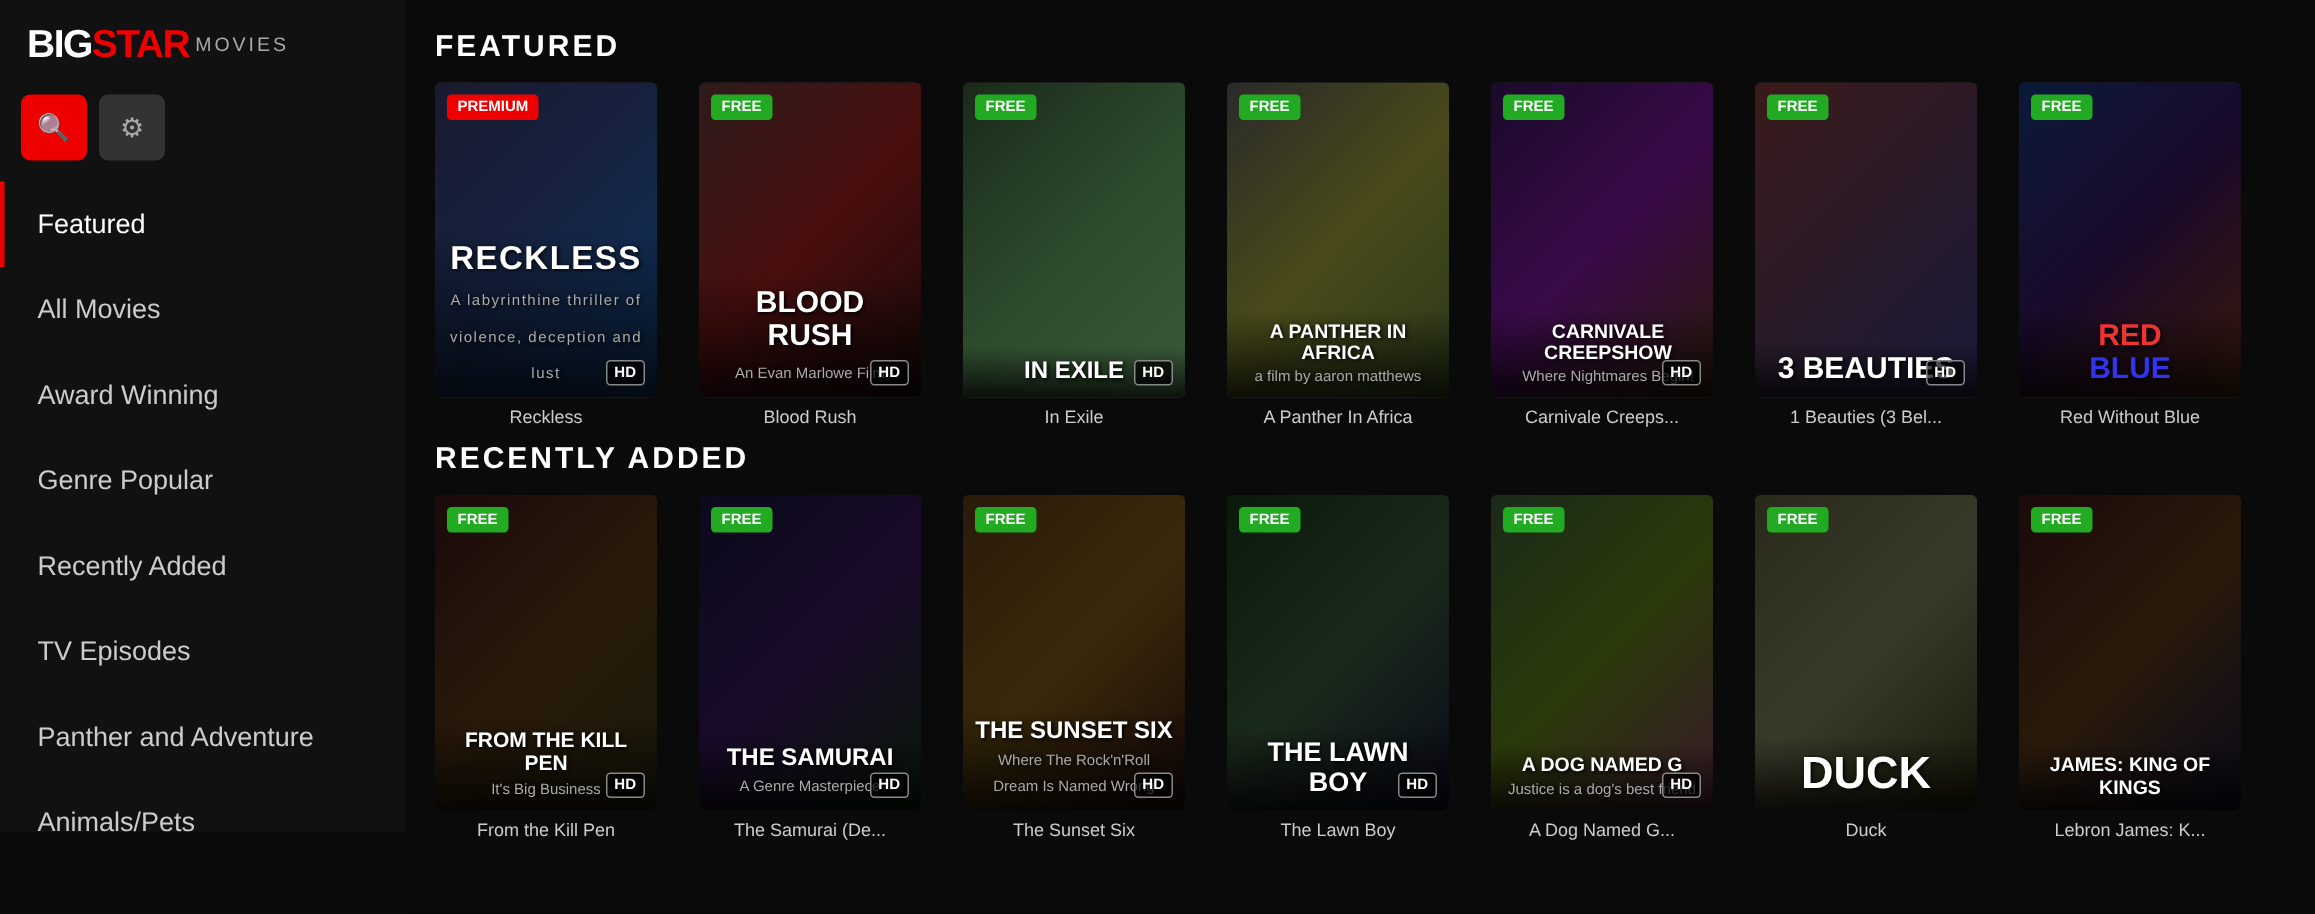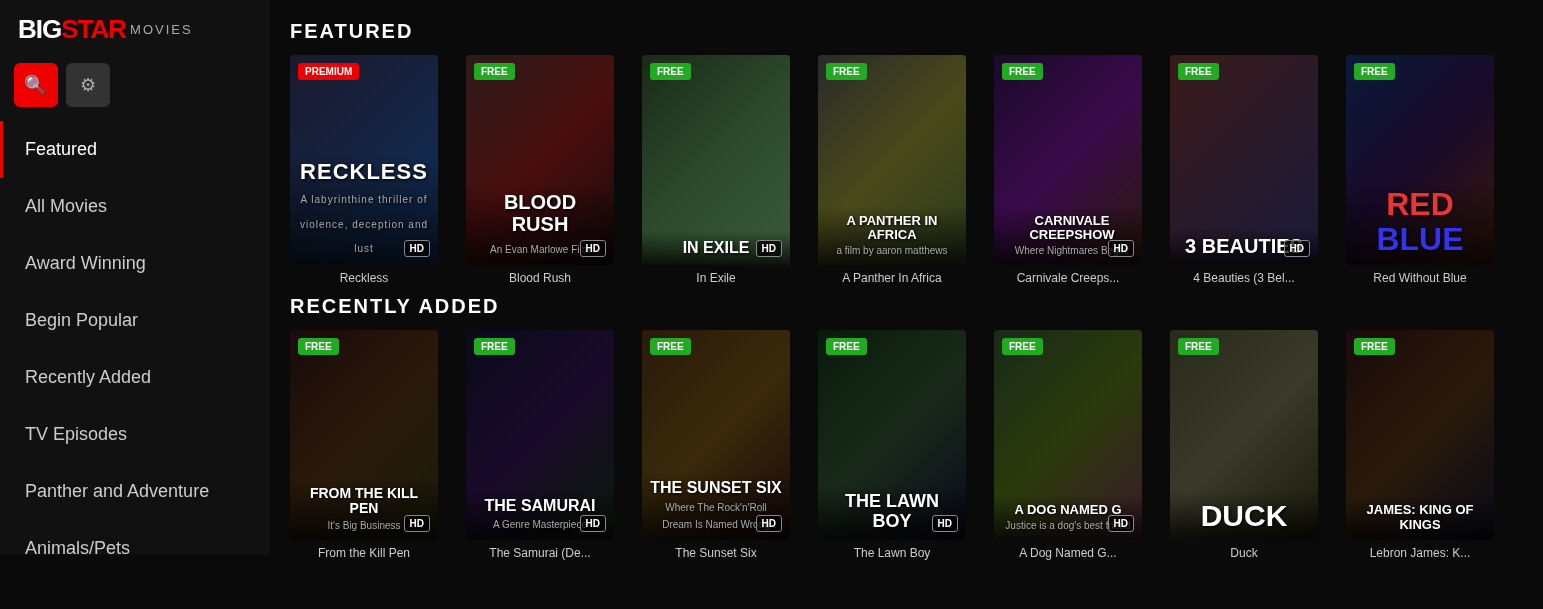--- a/index.html
+++ b/index.html
@@ -184,21 +184,21 @@
       <span>🔍</span>
     </button>
     <button class="icon-btn gear-btn">
       <span>⚙</span>
     </button>
   </div>
   <ul id="nav-list">
     <li class="active">Featured</li>
     <li>All Movies</li>
     <li>Award Winning</li>
-    <li>Begin Popular</li>
+    <li>Genre Popular</li>
     <li>Recently Added</li>
     <li>TV Episodes</li>
     <li>Panther and Adventure</li>
     <li>Animals/Pets</li>
   </ul>
 </div>
 
 <div id="main">
 
   <div class="section-title">FEATURED</div>
@@ -261,28 +261,28 @@
     </div>
 
     <div class="movie-card">
       <div class="movie-poster">
         <div class="movie-poster-inner poster-beauties">
           <span class="badge free">FREE</span>
           <div class="poster-text" style="font-size:20px;">3 BEAUTIES</div>
           <span class="hd-badge">HD</span>
         </div>
       </div>
-      <div class="movie-title">4 Beauties (3 Bel...</div>
+      <div class="movie-title">1 Beauties (3 Bel...</div>
     </div>
 
     <div class="movie-card">
       <div class="movie-poster">
         <div class="movie-poster-inner poster-redblue">
           <span class="badge free">FREE</span>
-          <div class="poster-text" style="font-size:32px; color:#e33;margin-top:38px;">RED<br><span style="color:#33e;">BLUE</span></div>
+          <div class="poster-text" style="font-size:20px; color:#e33;margin-top:38px;">RED<br><span style="color:#33e;">BLUE</span></div>
         </div>
       </div>
       <div class="movie-title">Red Without Blue</div>
     </div>
 
   </div>
 
   <div class="section-title">RECENTLY ADDED</div>
   <div class="movie-grid">
 

